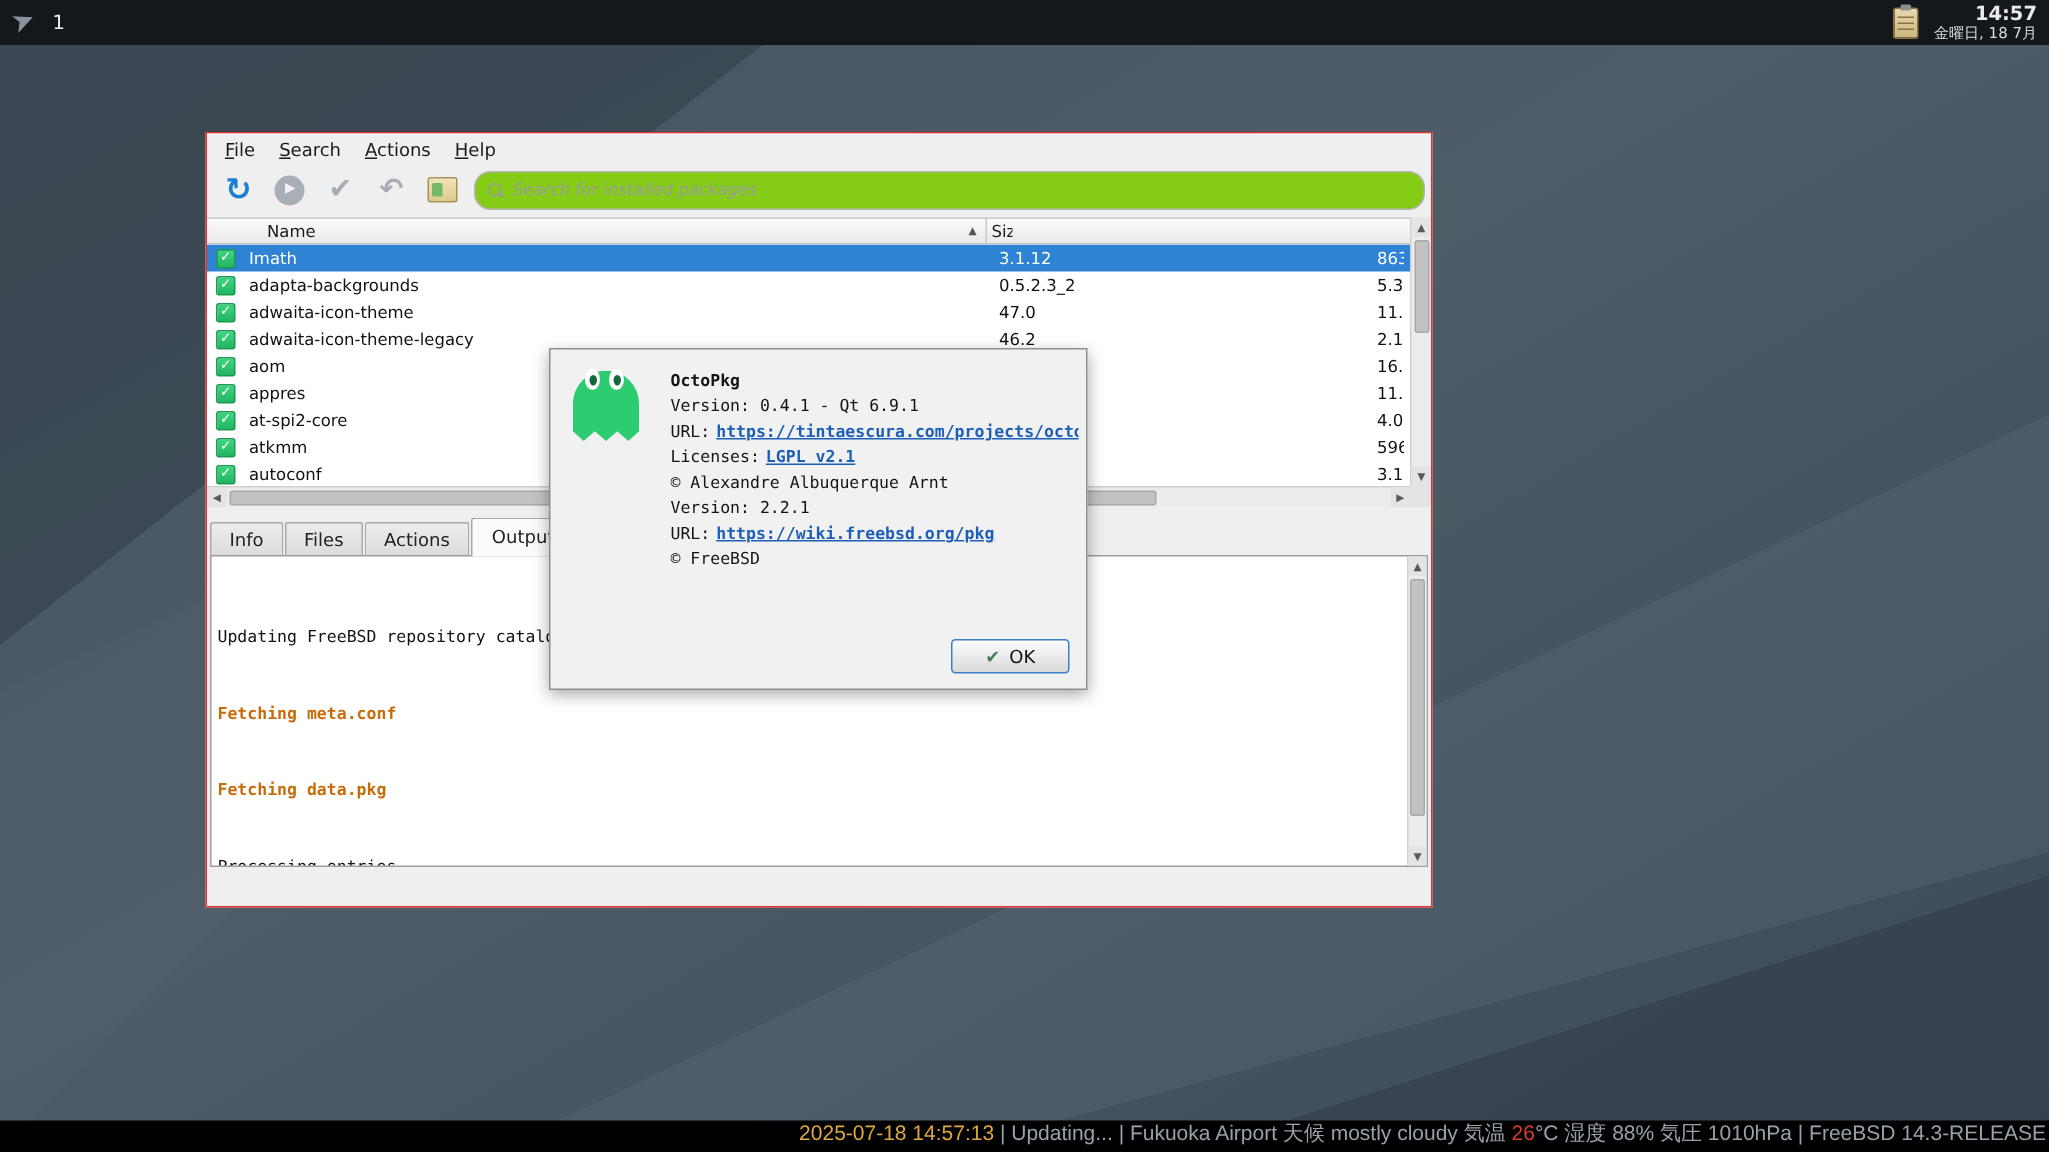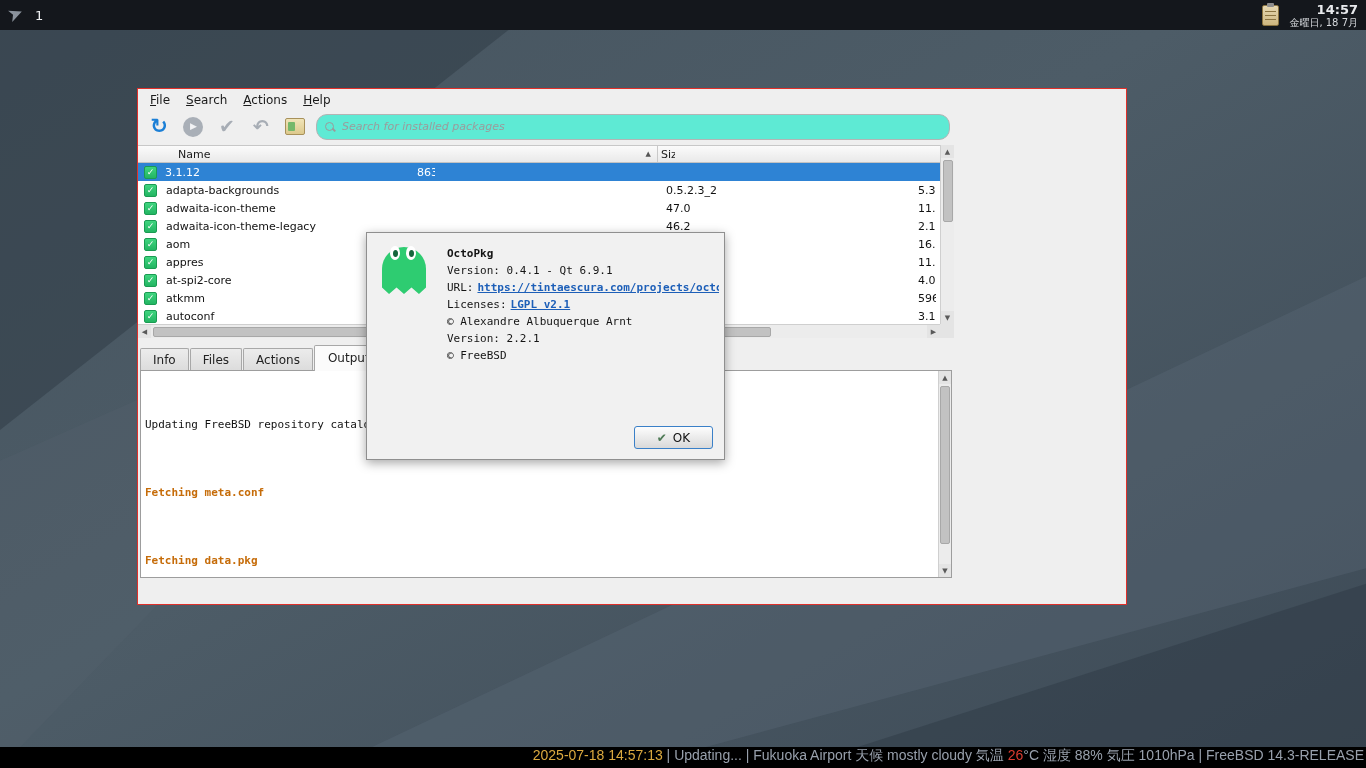--- a/index.html
+++ b/index.html
@@ -24,38 +24,38 @@
   .panel-right { display:flex; align-items:center; gap:10px; }
   .clipboard { width:17px; height:21px; background:linear-gradient(#e6d8b2,#cdb67f); border:1px solid #8a7340; border-radius:2px; position:relative; }
   .clipboard::before { content:""; position:absolute; top:-3px; left:4px; width:7px; height:4px; background:#8d8d8d; border-radius:1px; }
   .clipboard::after { content:""; position:absolute; top:5px; left:2px; width:11px; height:1px; background:#8a7340;
     box-shadow:0 4px 0 #8a7340, 0 8px 0 #8a7340; }
   .clock { display:flex; flex-direction:column; align-items:flex-end; line-height:1; padding-right:2px; }
   .clock-time { font-size:13px; font-weight:bold; }
   .clock-date { font-size:10px; margin-top:2px; color:#d6d9dd; }
 
   
-  .app-window { position:absolute; left:137px; top:88px; width:990px; height:517px;
+  .app-window { position:absolute; left:137px; top:88px; width:818px; height:517px;
     background:#efefef; border:1px solid #e0302a; z-index:10; }
 
   .menubar { position:absolute; top:0; left:0; width:816px; height:22px; display:flex; align-items:center;
     padding-left:4px; font-size:12px; color:#1a1a1a; background:#efefef; }
   .menu-item { padding:3px 8px; }
 
   .toolbar { position:absolute; top:22px; left:0; width:816px; height:31px; display:flex; align-items:center;
     gap:8px; padding:0 3px 0 8px; }
   .tb-btn { width:26px; height:26px; display:flex; align-items:center; justify-content:center; }
   .glyph { font-size:19px; line-height:1; }
   .glyph.refresh { color:#1b7fd6; font-weight:bold; font-size:21px; }
   .glyph.gray { color:#a7adb5; font-weight:bold; }
   .circle-icon { width:20px; height:20px; border-radius:50%; background:#a9afb7; display:flex; align-items:center; justify-content:center; }
   .circle-glyph { color:#f2f3f5; font-size:9px; line-height:1; margin-left:1px; }
   .news-icon { width:20px; height:17px; background:linear-gradient(#f0e4b8,#ddc98c); border:1px solid #a8915a; border-radius:2px; position:relative; }
   .news-icon::after { content:""; position:absolute; left:2px; top:3px; width:7px; height:9px; background:#76b86a; border-radius:1px; }
-  .searchbox { flex:1; height:22px; background:#5eead4; border:1px solid #b4b4b4; border-radius:11px;
+  .searchbox { flex:1; height:22px; background:#84cc16; border:1px solid #b4b4b4; border-radius:11px;
     display:flex; align-items:center; padding:12px 8px; margin-right:1px; }
   .mag { width:10px; height:10px; position:relative; margin-right:7px; flex:none; }
   .mag::before { content:""; position:absolute; left:0; top:0; width:7px; height:7px; border:1.5px solid #9a9a9a; border-radius:50%; }
   .mag::after { content:""; position:absolute; left:7px; top:7px; width:4px; height:1.5px; background:#9a9a9a; transform:rotate(45deg); }
   .search-input { flex:1; border:none; outline:none; font-size:11px; font-family:"DejaVu Sans", sans-serif; background:transparent; color:#222; }
   .search-input::placeholder { font-style:italic; color:#9b9b9b; }
 
   
   .tbl-header { position:absolute; top:56px; left:0; width:802px; height:18px; display:flex;
     background:linear-gradient(#fbfbfb,#e9e9e9); border-top:1px solid #c8c8c8; border-bottom:1px solid #c2c2c2; font-size:11px; color:#1a1a1a; }
@@ -93,21 +93,21 @@
   .tab { border:1px solid #a8a8a8; border-bottom:none; background:linear-gradient(#ececec,#dcdcdc); color:#222;
     font-size:12px; padding:4px 12px 3px; margin-right:1px; border-radius:2px 2px 0 0; }
   .tab.active { background:#fbfbfb; padding:5px 13px 6px; position:relative; top:1px; z-index:3; }
 
   
   .output-pane { position:absolute; top:281px; left:2px; width:812px; height:208px; background:#ffffff;
     border:1px solid #9d9d9d; overflow:hidden; }
   .output-text { position:absolute; left:0; top:0; right:13px; bottom:0; padding:11px 4px; font-family:"DejaVu Sans Mono", monospace;
     font-size:11px; line-height:17px; color:#121212; white-space:pre; overflow:hidden; }
   .out-line { min-height:17px; }
-  .out-line.orange { color:#c66c09; font-weight:bold;margin-top:17px; }
+  .out-line.orange { color:#c66c09; font-weight:bold; }
   .out-vscroll { right:0; top:0; left:auto; width:13px; height:206px; border-left:1px solid #cfcfcf; position:absolute;
     background:#ececec; display:flex; flex-direction:column; align-items:center; }
   .out-vscroll .sb-thumb { height:158px; }
   .out-vscroll .sb-btn.bottom { margin-top:auto; }
 
   
   .win-statusbar { position:absolute; top:489px; left:0; width:816px; height:26px; border-top:1px solid #cfcfcf;
     display:flex; align-items:center; gap:14px; padding-left:4px; font-family:"DejaVu Sans Mono", monospace; font-size:11px; color:#111; }
 
   
@@ -209,20 +209,21 @@
       <div class="th th-size">
         <span>Siz</span>
       </div>
     </div>
 
     <div class="tbl-body">
       <div class="trow selected">
         <span class="chk">
             <span class="chkmark">✓</span>
           </span>
+        <span class="td-name">Imath</span>
         <span class="td-ver">3.1.12</span>
         <span class="td-size">863</span>
       </div>
       <div class="trow">
         <span class="chk">
             <span class="chkmark">✓</span>
           </span>
         <span class="td-name">adapta-backgrounds</span>
         <span class="td-ver">0.5.2.3_2</span>
         <span class="td-size">5.3</span>
@@ -339,20 +340,23 @@
       <div class="dlg-line">Version: 0.4.1 - Qt 6.9.1</div>
       <div class="dlg-line">
         <span>URL:</span><a class="dlg-link">https://tintaescura.com/projects/octopkg</a>
       </div>
       <div class="dlg-line">
         <span>Licenses:</span><a class="dlg-link">LGPL v2.1</a>
       </div>
       <div class="dlg-line">© Alexandre Albuquerque Arnt</div>
 
       <div class="dlg-line">Version: 2.2.1</div>
+      <div class="dlg-line">
+        <span>URL:</span><a class="dlg-link">https://wiki.freebsd.org/pkg</a>
+      </div>
       <div class="dlg-line">© FreeBSD</div>
     </div>
 
     <button class="ok-btn">
       <span class="ok-icon">✔</span>
       <span>OK</span>
     </button>
   </div>
 
   <div class="bottom-bar">

